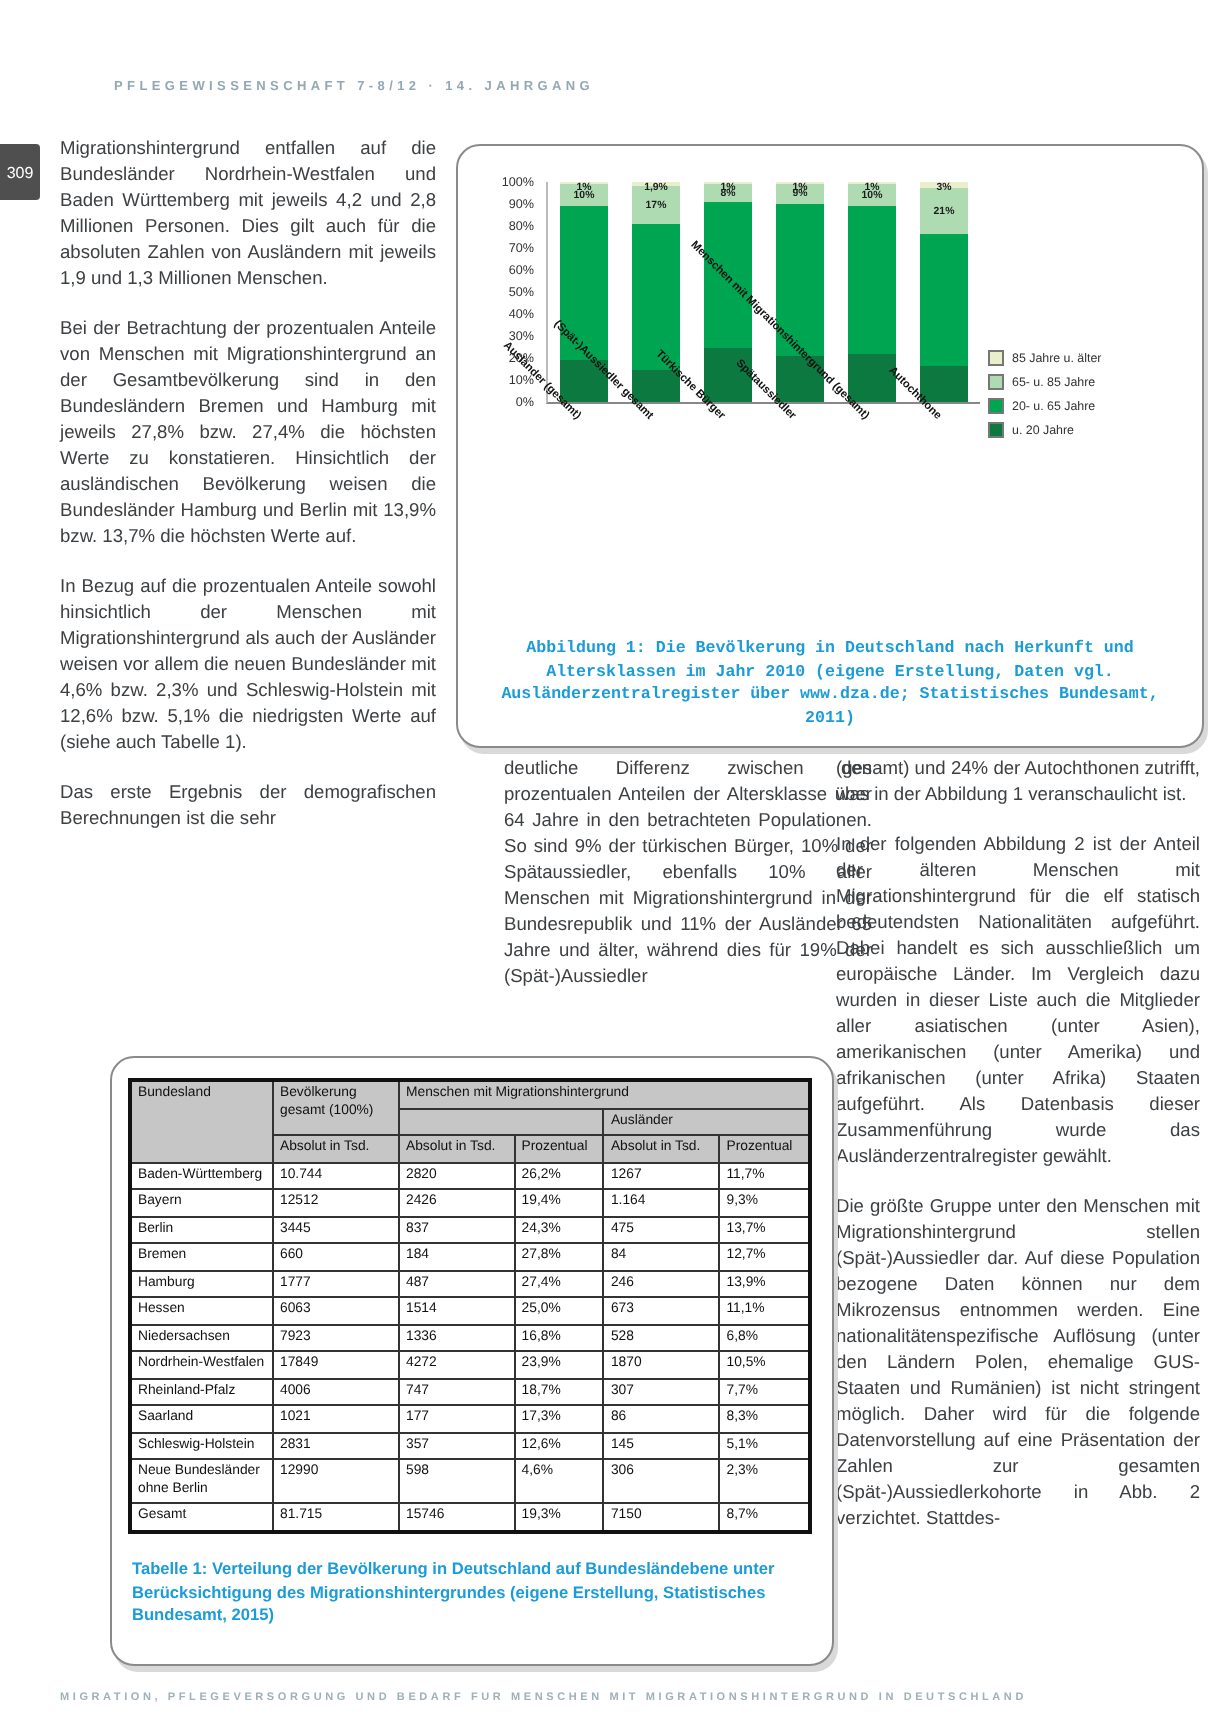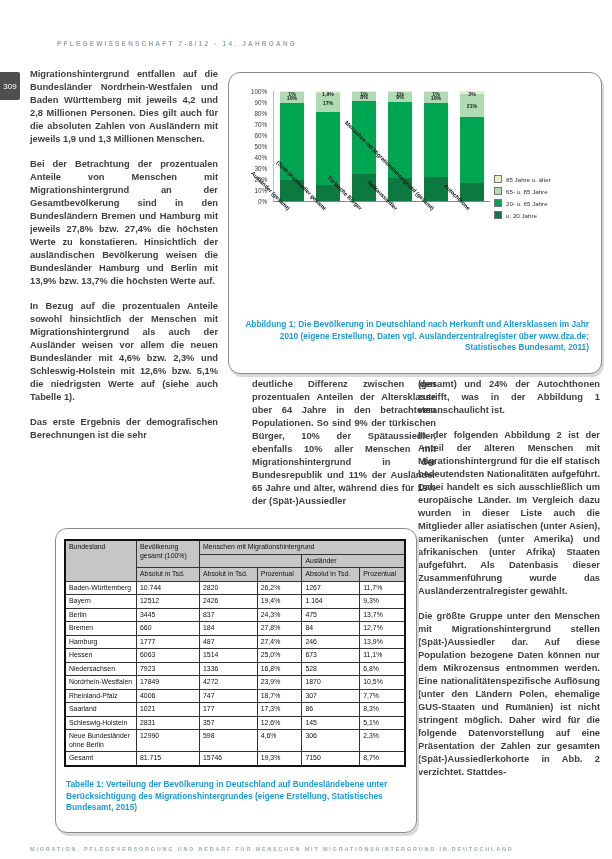--- a/index.html
+++ b/index.html
@@ -16,21 +16,21 @@
   .journal-footer{
     position:absolute;left:30px;top:846px;width:560px;font-size:5.5px;
     letter-spacing:1.8px;color:#9fb0b8;font-weight:bold;white-space:nowrap;overflow:hidden;
   }
   .page-tab{
     position:absolute;left:0;top:72px;width:20px;height:28px;background:#4f4f4f;
     color:#ffffff;font-size:8px;display:flex;align-items:center;justify-content:center;
     border-radius:0 2px 2px 0;
   }
   
-  .col{position:absolute;text-align:justify;font-size:9.3px;line-height:13px;font-weight:bold;}
+  .col{position:absolute;text-align:justify;font-size:9.3px;line-height:13px;}
   .col p{margin:0 0 12px 0;}
   .col-left{left:30px;top:68px;width:188px;height:468px;}
   .col-mid{left:228px;top:378px;width:184px;height:115px;margin-left:24px;}
   .col-right{left:418px;top:378px;width:182px;height:460px;}
   
   .figure-box{
     position:absolute;left:228px;top:72px;width:372px;height:300px;
     border:1px solid #8a8a8a;border-radius:12px;box-shadow:2px 3px 0 #d9d9d9;
     background:#ffffff;
   }
@@ -45,21 +45,21 @@
   .xlabels{position:absolute;left:34px;top:118px;width:216px;height:108px;}
   .xlabel{
     position:absolute;top:2px;font-size:5.6px;font-weight:bold;color:#111;
     white-space:nowrap;transform:rotate(45deg);transform-origin:top right;text-align:right;
   }
   .legend{position:absolute;left:255px;top:88px;width:110px;font-size:6.2px;color:#333;}
   .legend-item{display:flex;align-items:center;margin-bottom:4px;}
   .legend-swatch{width:6px;height:6px;border:0.5px solid #777;margin-right:4px;flex:none;}
   .figure-caption{
     position:absolute;left:12px;top:246px;width:348px;font-size:8.3px;line-height:11.5px;
-    font-weight:bold;color:#1b9cd9;text-align:right;
+    font-weight:bold;color:#1b9cd9;text-align:center;font-family:Liberation Mono, monospace;
   }
   
   .table-box{
     position:absolute;left:55px;top:528px;width:360px;height:303px;
     border:1px solid #8a8a8a;border-radius:12px;box-shadow:2px 3px 0 #d9d9d9;
     background:#ffffff;
   }
   table.data{
     position:absolute;left:8px;top:10px;width:342px;border-collapse:collapse;
     font-size:6.9px;line-height:8.5px;color:#111;

